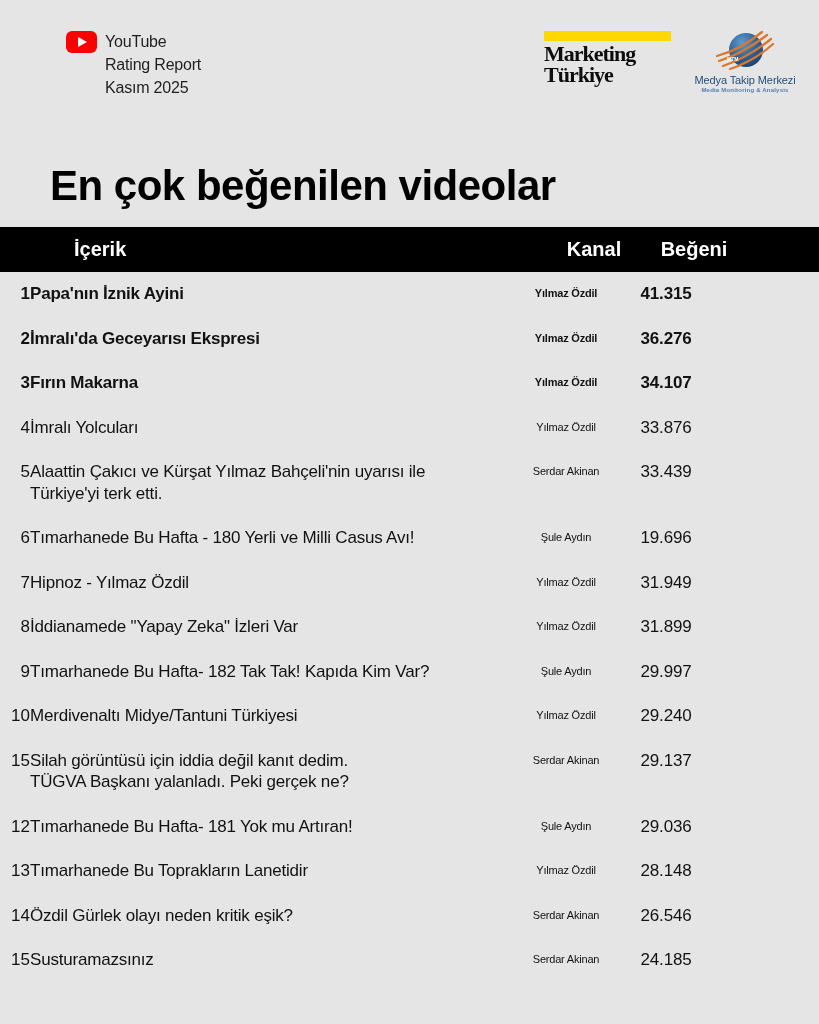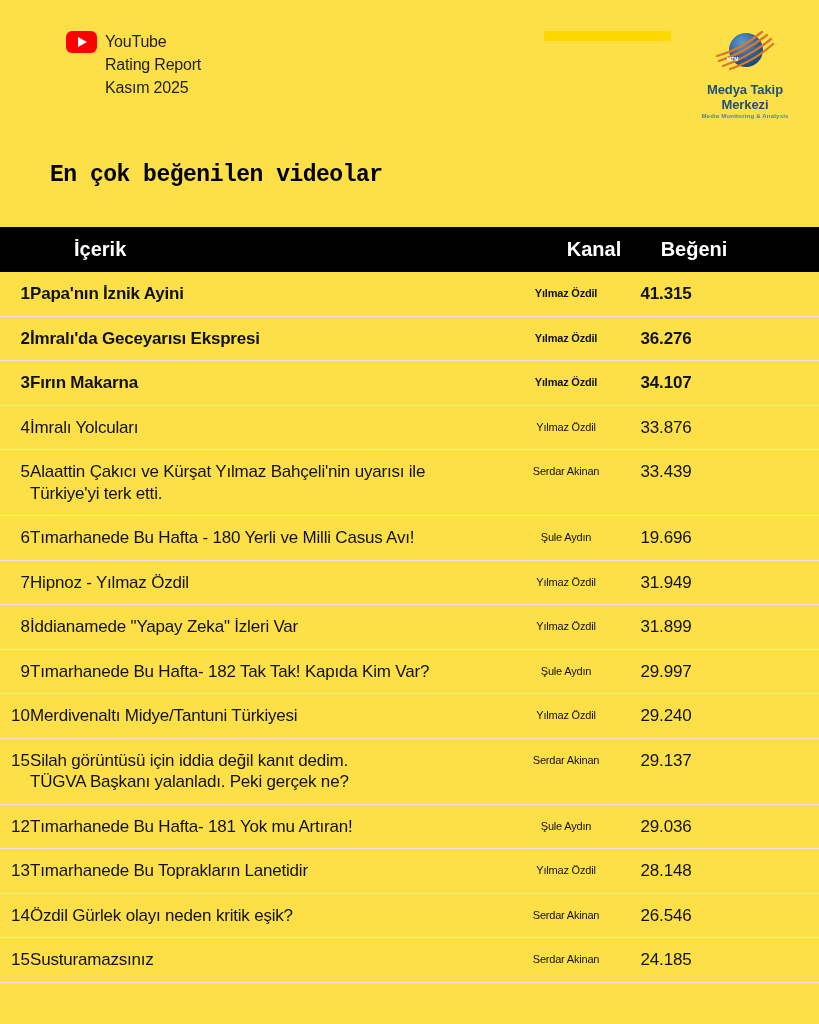--- a/index.html
+++ b/index.html
@@ -2,21 +2,21 @@
 <html><head>
 <meta charset="utf-8">
 <style>
   * { margin: 0; padding: 0; box-sizing: border-box; }
   html, body { background: #ffffff; }
   body { font-family: "Liberation Sans", "DejaVu Sans", sans-serif; }
   .page {
     position: relative;
     width: 819px;
     height: 1024px;
-    background: #fde047;
+    background: #e5e5e5;
     overflow: hidden;
     margin: 0 auto;
   }
 
   
   .yt-block {
     position: absolute;
     left: 66px; top: 30px;
     display: flex;
     align-items: flex-start;
@@ -46,32 +46,31 @@
     font-family: "Liberation Serif", "DejaVu Serif", serif;
     font-weight: 700;
     font-size: 22px;
     line-height: 21px;
     color: #0d0d0d;
     letter-spacing: -1px;
   }
 
   .mtm-logo { position: absolute; left: 684px; top: 25px; width: 122px; text-align: center; }
   .mtm-globe { display: block; margin: 0 auto; }
-  .mtm-name { font-size: 13px; font-weight: 700; color: #1E4E7E; letter-spacing: -0.1px; margin-top: 9px; }
+  .mtm-name { font-size: 11px; font-weight: 400; color: #1E4E7E; letter-spacing: -0.1px; margin-top: 1px; }
   .mtm-tagline { font-size: 6px; font-weight: 700; color: #4f7fb0; margin-top: 1px; letter-spacing: 0.2px; }
 
   
   .page-title {
     position: absolute;
     left: 50px; top: 162px;
-    font-size: 23px;
+    font-size: 42px;
     font-weight: 900;
     color: #000000;
     letter-spacing: -0.5px;
-    font-family: Liberation Mono, monospace;
   }
 
   
   .table { position: absolute; top: 227px; left: 0; width: 819px; }
   .grid {
     display: grid;
     grid-template-columns: 30px 476px 120px 80px;
     padding-left: 28px;
     padding-right: 49px;
   }
@@ -109,20 +108,24 @@
     </div>
     <div class="yt-text">
       <div>YouTube</div>
       <div>Rating Report</div>
       <div>Kasım 2025</div>
     </div>
   </div>
 
   <div class="mt-logo">
     <div class="mt-bar"></div>
+    <div class="mt-name">
+      <div>Marketing</div>
+      <div>Türkiye</div>
+    </div>
   </div>
 
   <div class="mtm-logo">
     <svg class="mtm-globe" width="66" height="48" viewBox="0 0 66 48">
       <defs>
         <radialGradient id="mtmGrad" cx="38%" cy="28%" r="75%">
           <stop offset="0%" stop-color="#5b9bd0"></stop>
           <stop offset="60%" stop-color="#2d6298"></stop>
           <stop offset="100%" stop-color="#1c4473"></stop>
         </radialGradient>

